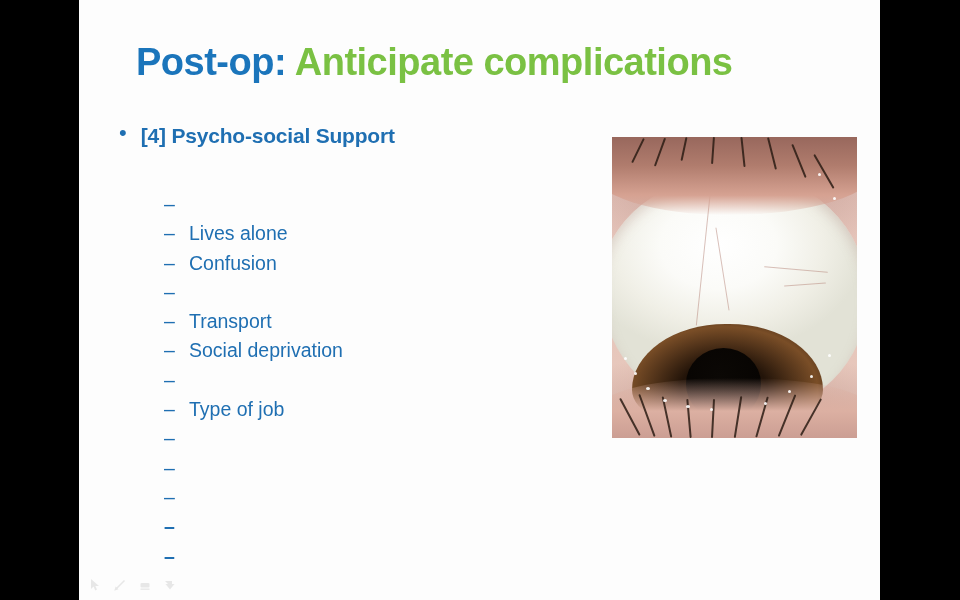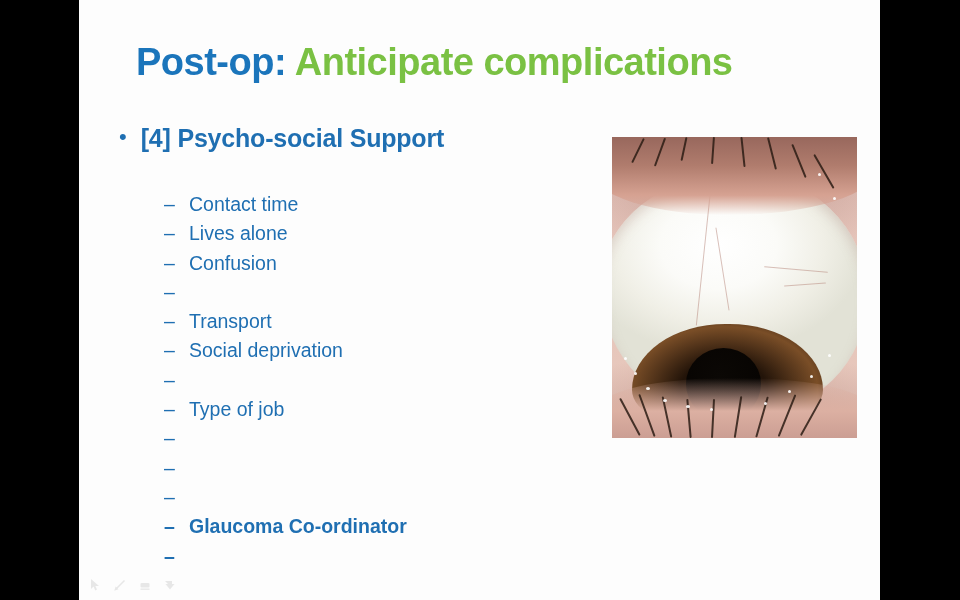--- a/index.html
+++ b/index.html
@@ -65,21 +65,21 @@
   }
   #heading-bullet {
     color: #1f6fb2;
     font-size: 22px;
     line-height: 1;
     position: relative;
     top: -3px;
   }
   #heading-text {
     color: #1f6fb2;
-    font-size: 25px;
+    font-size: 21px;
     font-weight: bold;
     letter-spacing: -0.2px;
     white-space: nowrap;
   }
 
   
   #sublist {
     position: absolute;
     left: 85px;
     top: 193px;
@@ -231,21 +231,20 @@
 
     <div id="heading-row">
       <span id="heading-bullet">•</span>
       <span id="heading-text">[4] Psycho-social Support</span>
     </div>
 
     <div id="sublist">
 
       <div class="sub-item">
         <span class="sub-dash">–</span>
-        <span class="sub-label">Contact time</span>
       </div>
 
       <div class="sub-item">
         <span class="sub-dash">–</span>
         <span class="sub-label">Lives alone</span>
       </div>
 
       <div class="sub-item">
         <span class="sub-dash">–</span>
         <span class="sub-label">Confusion</span>
@@ -281,21 +280,20 @@
       <div class="sub-item">
         <span class="sub-dash">–</span>
       </div>
 
       <div class="sub-item">
         <span class="sub-dash">–</span>
       </div>
 
       <div class="sub-item bold">
         <span class="sub-dash">–</span>
-        <span class="sub-label">Glaucoma Co-ordinator</span>
       </div>
 
       <div class="sub-item bold">
         <span class="sub-dash">–</span>
       </div>
 
     </div>
 
     <div id="photo-frame">
       <div id="photo">

